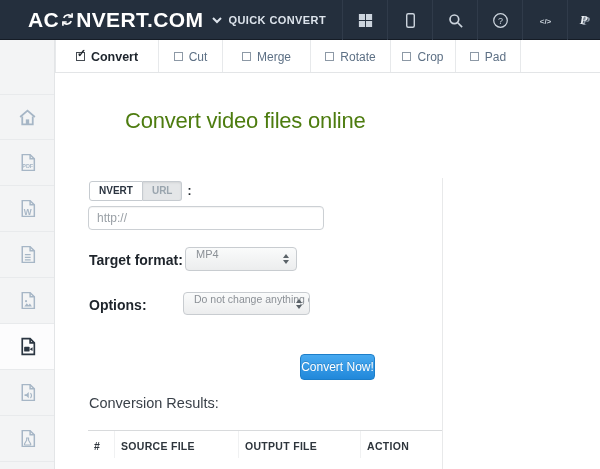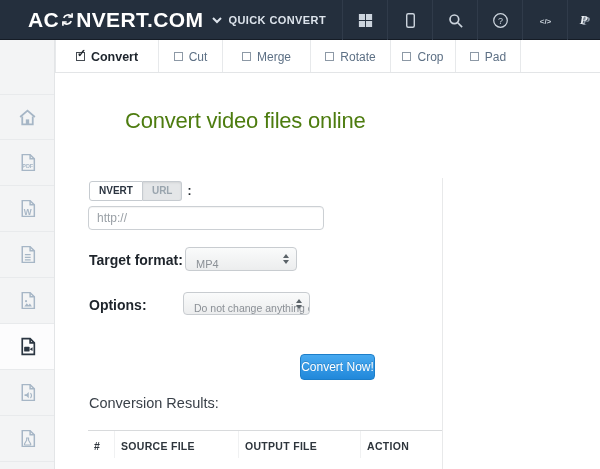--- a/index.html
+++ b/index.html
@@ -70,21 +70,21 @@
     color:#444; box-shadow:inset 0 1px 1px rgba(0,0,0,.05);
     font-family:"Liberation Sans", sans-serif; }
   .url-input::placeholder { color:#9aa0a6; }
 
   .form-label { position:absolute; font-size:14px; font-weight:bold; color:#1e242b; }
   .lbl-target { left:33px; top:179px; }
   .lbl-options { left:33px; top:224px;text-align:center; }
 
   .select { position:absolute; border:1px solid #c8ccd0; border-radius:4px;
     background:linear-gradient(#fafbfb,#ecedee); font-size:11px; color:#8b9096;
-    display:flex; align-items:flex-end; padding:0 20px 0 10px; cursor:pointer;
+    display:flex; align-items:flex-start; padding:0 20px 0 10px; cursor:pointer;
     white-space:nowrap; overflow:hidden; }
   .sel-target { left:129px; top:174px; width:112px; height:24px; }
   .sel-options { left:127px; top:219px; width:127px; height:23px; font-size:10.5px; }
   .spinner { position:absolute; right:7px; top:50%; transform:translateY(-50%);
     display:flex; flex-direction:column; gap:2px; }
   .spinner i { display:block; width:0; height:0;
     border-left:3.5px solid transparent; border-right:3.5px solid transparent; }
   .spinner .up { border-bottom:4px solid #5a6268; }
   .spinner .down { border-top:4px solid #5a6268; }
 

